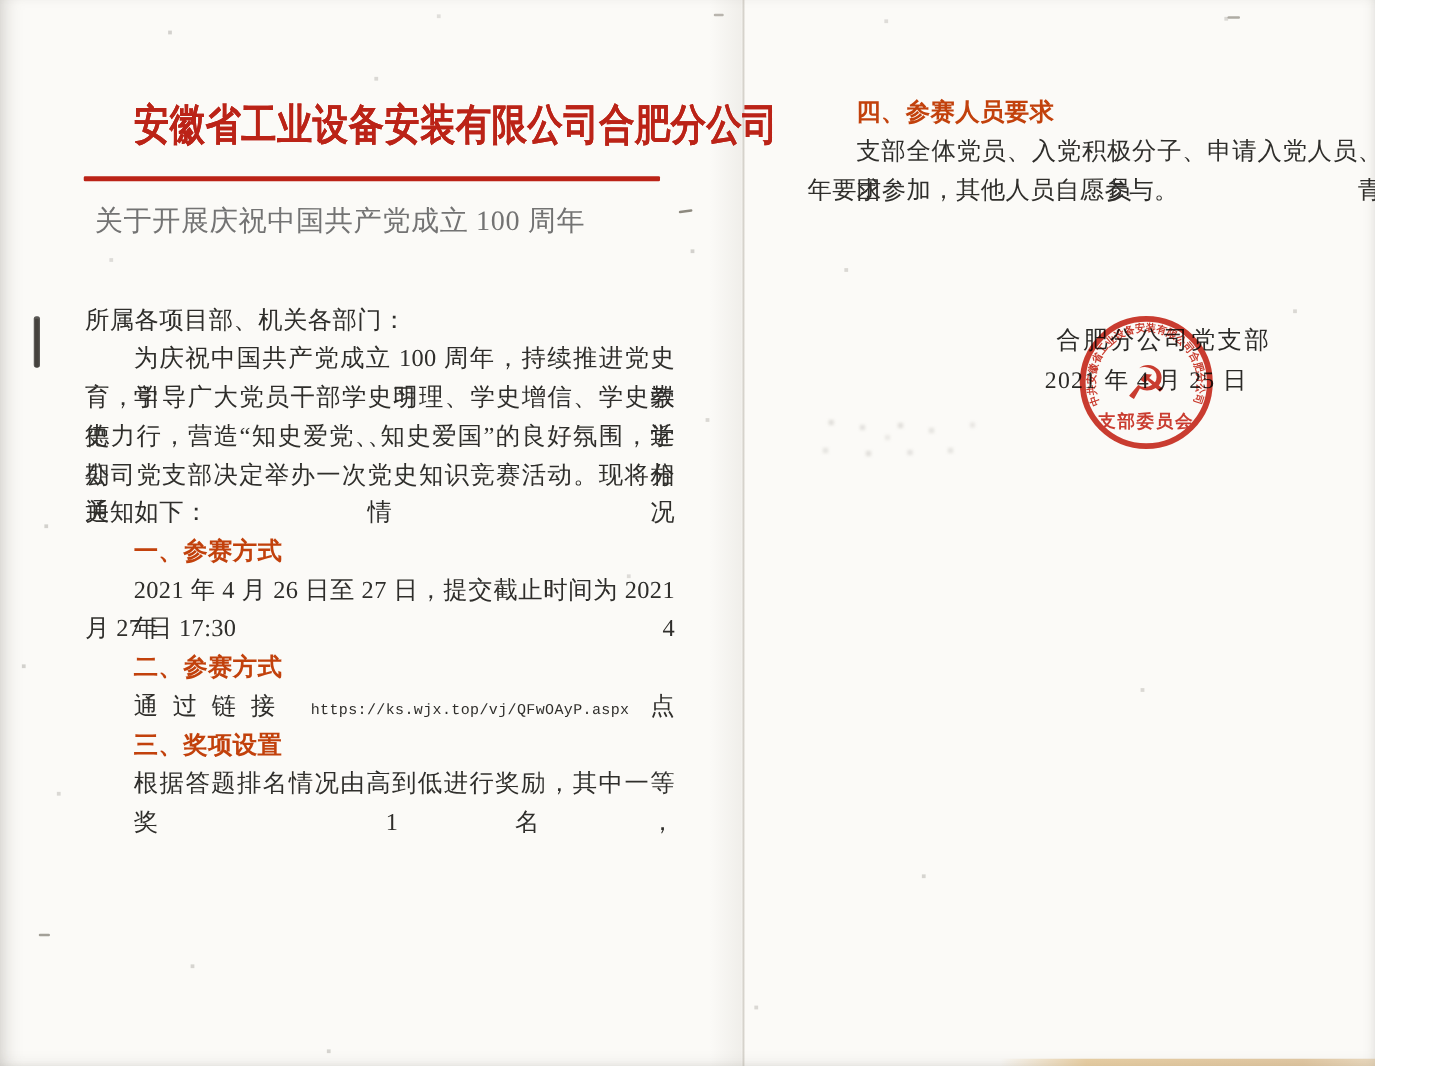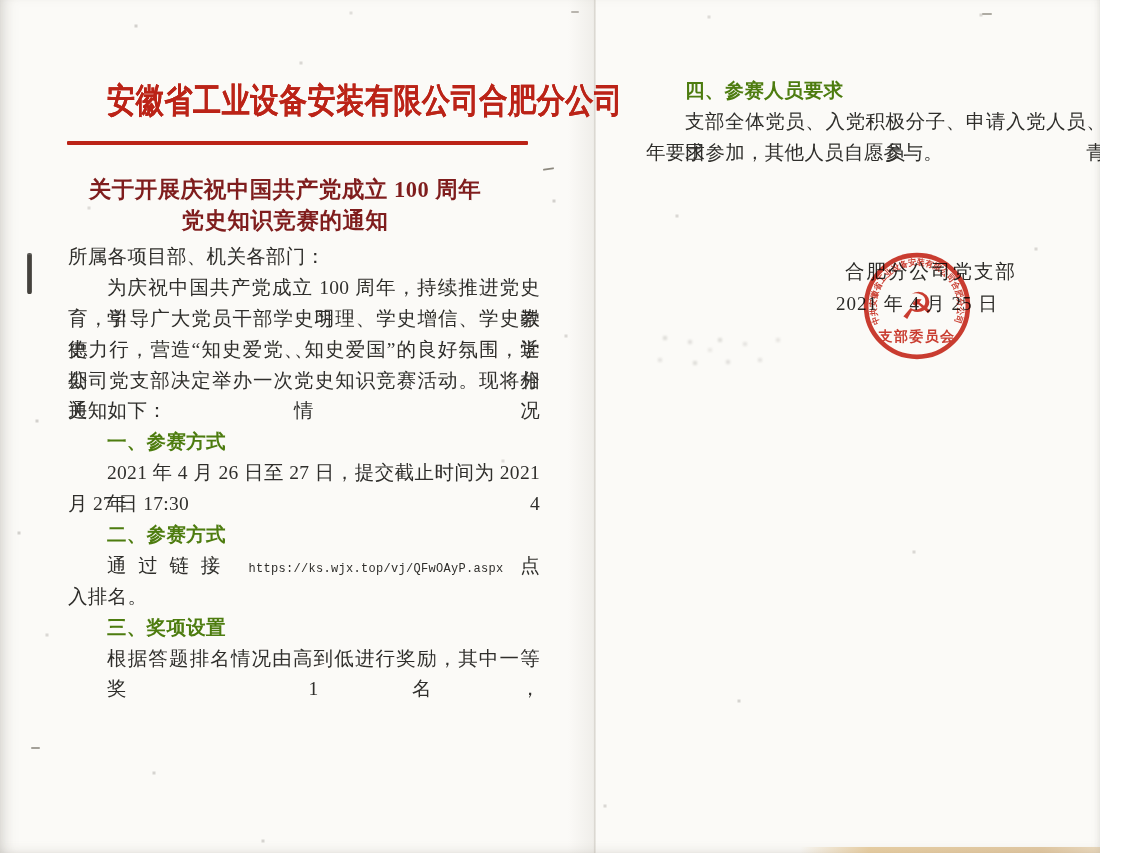--- a/index.html
+++ b/index.html
@@ -27,35 +27,35 @@
     font-size:34px;line-height:46px;font-weight:bold;text-align:center;
     letter-spacing:.5px;white-space:nowrap;
     transform:scaleX(.83);transform-origin:50% 50%;
     text-shadow:0 0 .5px currentColor;
   }
   .redline{
     position:absolute;left:67px;top:141px;width:461px;height:3.5px;
     border-radius:1px;
   }
   .doc-title{
-    position:absolute;left:38px;top:157px;width:460px;margin:17px;
-    font-size:22.5px;line-height:31px;font-weight:bold;text-align:center;
-    color:#7f1d1d;letter-spacing:.5px;
+    position:absolute;left:38px;top:157px;width:460px;margin:4px;
+    font-size:22.5px;line-height:31px;font-weight:normal;text-align:center;
+    color:#737373;letter-spacing:.5px;
   }
   
   .body-col{position:absolute;}
   #left-body{left:68px;top:242px;width:472px;}
   #right-body{left:646px;top:76px;width:460px;}
   .line{
     height:30.9px;line-height:30.9px;font-size:19.5px;
     white-space:nowrap;letter-spacing:.3px;
   }
   .line.fill{white-space:normal;text-align:justify;text-align-last:justify;text-justify:inter-ideograph;}
   .line.indent{padding-left:39px;}
-  .line.bold{font-weight:bold;color:#4d7c0f;}
+  .line.bold{font-weight:bold;color:#c2410c;}
   .mono{font-family:"Liberation Mono","DejaVu Sans Mono",monospace;font-size:12px;}
   
   .sig-org{
     position:absolute;left:845px;top:258px;width:180px;
     font-size:19.5px;letter-spacing:2px;white-space:nowrap;color:#2b2a27;
   }
   .sig-date{
     position:absolute;left:828px;top:291px;width:178px;text-align:center;
     font-size:19px;letter-spacing:1px;white-space:nowrap;color:#2b2a27;
   }
@@ -107,35 +107,33 @@
 
 <div class="scan">
 
   <div class="divider-shade"></div>
   <div class="page-divider"></div>
 
   <h1 class="letterhead" style="color: rgb(187, 35, 23);">安徽省工业设备安装有限公司合肥分公司</h1>
   <div class="redline" style="background: rgb(187, 35, 23);"></div>
   <h2 class="doc-title">
     <span>关于开展庆祝中国共产党成立 100 周年</span><br>
-    <span>党史知识竞赛的通知</span>
   </h2>
   <div class="body-col" id="left-body">
       <div class="line">所属各项目部、机关各部门：</div>
       <div class="line fill indent">为庆祝中国共产党成立 100 周年，持续推进党史学习教</div>
       <div class="line fill">育，引导广大党员干部学史明理、学史增信、学史崇德、学</div>
       <div class="line fill">史力行，营造“知史爱党、知史爱国”的良好氛围，近期分</div>
       <div class="line fill">公司党支部决定举办一次党史知识竞赛活动。现将相关情况</div>
       <div class="line">通知如下：</div>
       <div class="line bold indent">一、参赛方式</div>
       <div class="line fill indent">2021 年 4 月 26 日至 27 日，提交截止时间为 2021 年 4</div>
       <div class="line">月 27 日 17:30</div>
       <div class="line bold indent">二、参赛方式</div>
       <div class="line fill indent"><span>通过链接 </span><span class="mono">https://ks.wjx.top/vj/QFwOAyP.aspx</span><span> 点</span></div>
-      <div class="line">入排名。</div>
       <div class="line bold indent">三、奖项设置</div>
       <div class="line fill indent">根据答题排名情况由高到低进行奖励，其中一等奖 1 名，</div>
     </div>
 
   <div class="body-col" id="right-body">
       <div class="line bold indent">四、参赛人员要求</div>
       <div class="line fill indent">支部全体党员、入党积极分子、申请入党人员、团员青</div>
       <div class="line">年要求参加，其他人员自愿参与。</div>
     </div>
 

